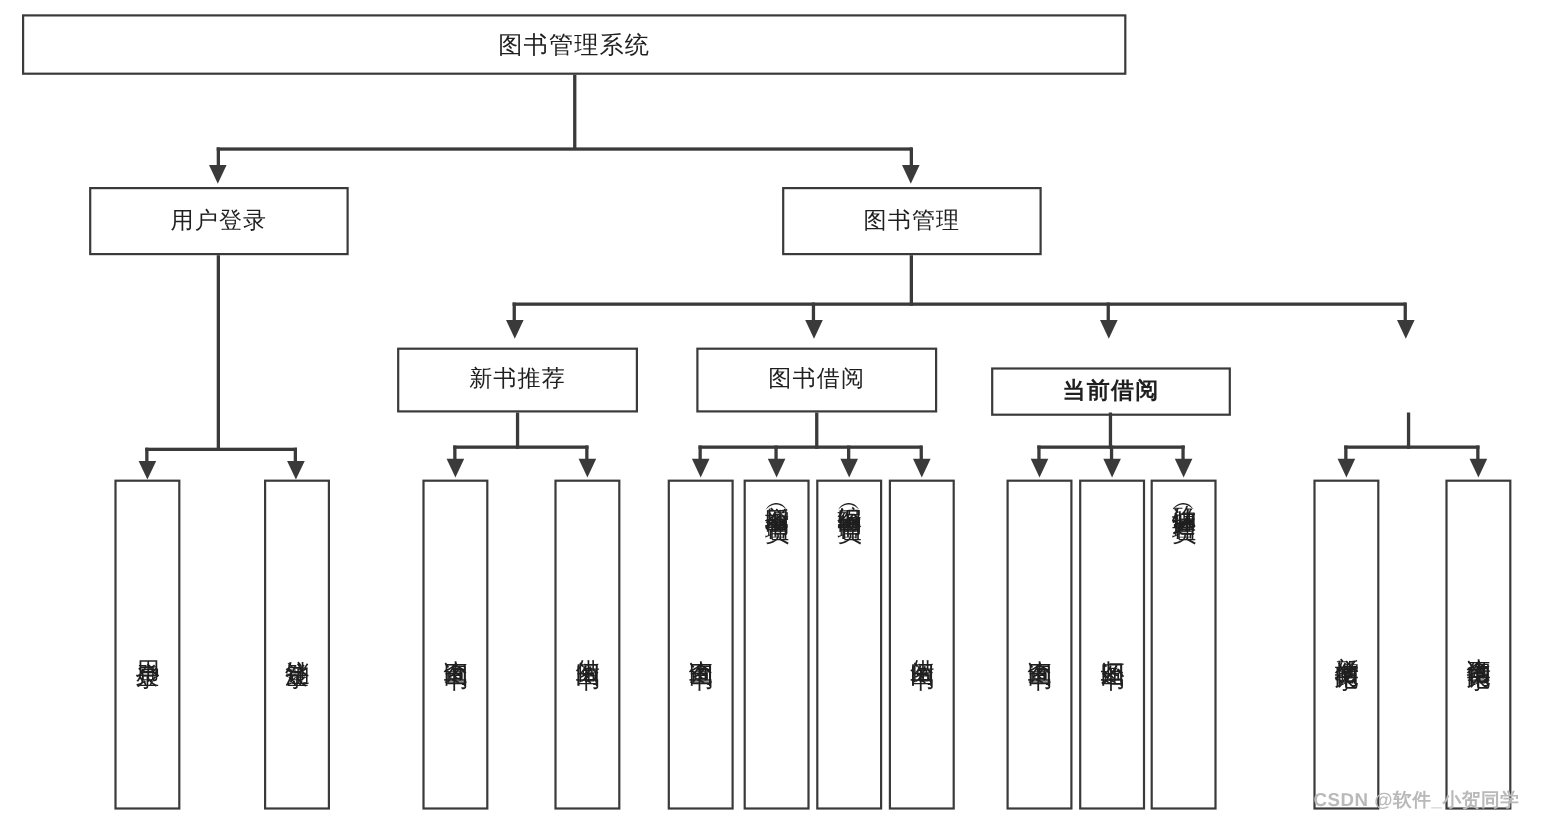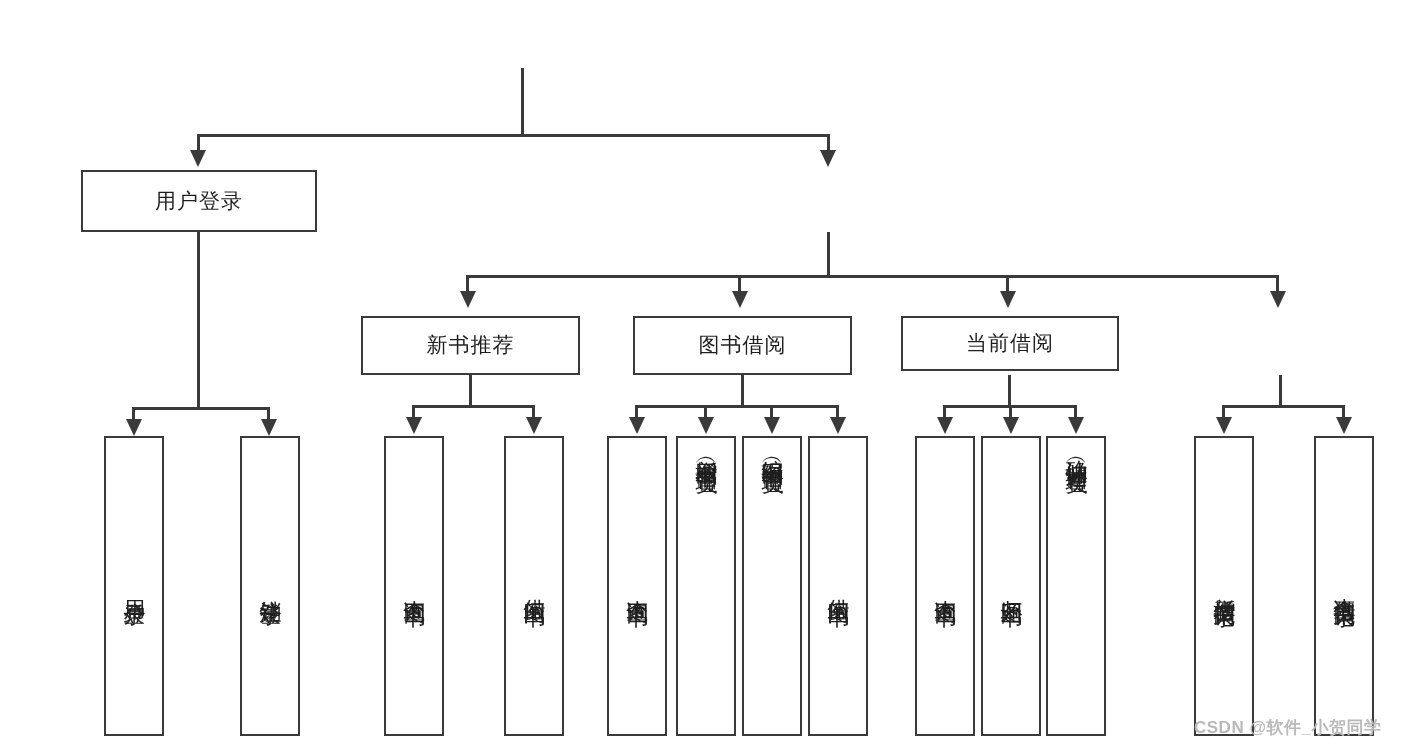--- a/index.html
+++ b/index.html
@@ -74,30 +74,36 @@
     white-space: nowrap;
     letter-spacing: 0.5px;
     font-weight: bold;
   }
 </style>
 </head>
 <body>
 
 <div id="canvas">
 
+  <div class="node root" style="left:20px; top:13px; width:1004px; height:55px;">
+    <span class="label">图书管理系统</span>
+  </div>
 
   <div class="conn vline" style="left:521px; top:68px; width:3px; height:68px;"></div>
   <div class="conn hline" style="left:197px; top:134px; width:632px; height:3px;"></div>
   <div class="conn vline" style="left:197px; top:134px; width:3px; height:18px;"></div>
   <div class="arrow" style="left:190px; top:150px;"></div>
   <div class="conn vline" style="left:827px; top:134px; width:3px; height:18px;"></div>
   <div class="arrow" style="left:820px; top:150px;"></div>
 
   <div class="node" style="left:81px; top:170px; width:236px; height:62px;">
     <span class="label">用户登录</span>
+  </div>
+  <div class="node" style="left:711px; top:170px; width:236px; height:62px;">
+    <span class="label">图书管理</span>
   </div>
 
   <div class="conn vline" style="left:197px; top:232px; width:3px; height:178px;"></div>
   <div class="conn hline" style="left:132px; top:407px; width:138px; height:3px;"></div>
   <div class="conn vline" style="left:132px; top:407px; width:3px; height:14px;"></div>
   <div class="arrow" style="left:126px; top:419px;"></div>
   <div class="conn vline" style="left:267px; top:407px; width:3px; height:14px;"></div>
   <div class="arrow" style="left:261px; top:419px;"></div>
 
   <div class="conn vline" style="left:827px; top:232px; width:3px; height:46px;"></div>
@@ -110,21 +116,21 @@
   <div class="arrow" style="left:1000px; top:291px;"></div>
   <div class="conn vline" style="left:1276px; top:275px; width:3px; height:18px;"></div>
   <div class="arrow" style="left:1270px; top:291px;"></div>
 
   <div class="node" style="left:361px; top:316px; width:219px; height:59px;">
     <span class="label">新书推荐</span>
   </div>
   <div class="node" style="left:633px; top:316px; width:219px; height:59px;">
     <span class="label">图书借阅</span>
   </div>
-  <div class="node" style="left:901px; top:316px; width:218px; height:55px;">
+  <div class="node" style="left:901px; top:334px; width:218px; height:44px;font-weight:bold;">
     <span class="label">当前借阅</span>
   </div>
 
   <div class="conn vline" style="left:469px; top:375px; width:3px; height:33px;"></div>
   <div class="conn hline" style="left:412px; top:405px; width:123px; height:3px;"></div>
   <div class="conn vline" style="left:412px; top:405px; width:3px; height:14px;"></div>
   <div class="arrow" style="left:406px; top:417px;"></div>
   <div class="conn vline" style="left:532px; top:405px; width:3px; height:14px;"></div>
   <div class="arrow" style="left:526px; top:417px;"></div>
 

